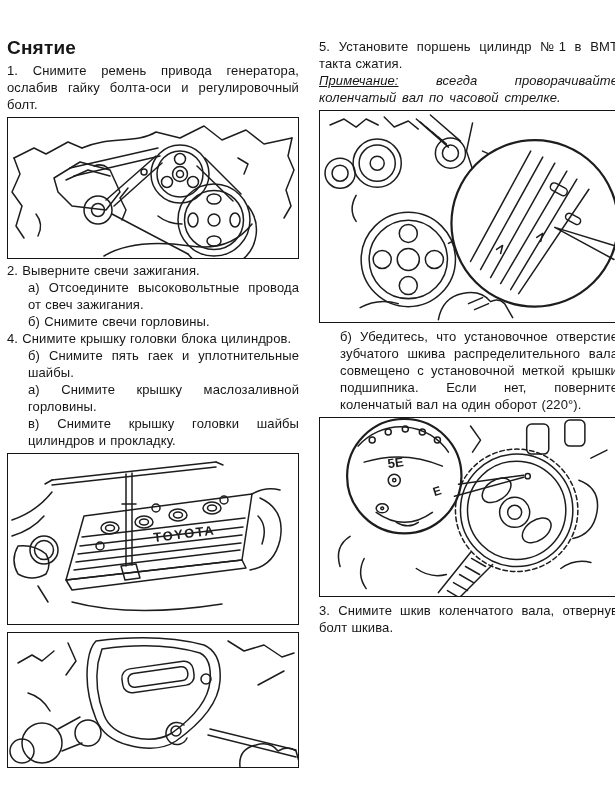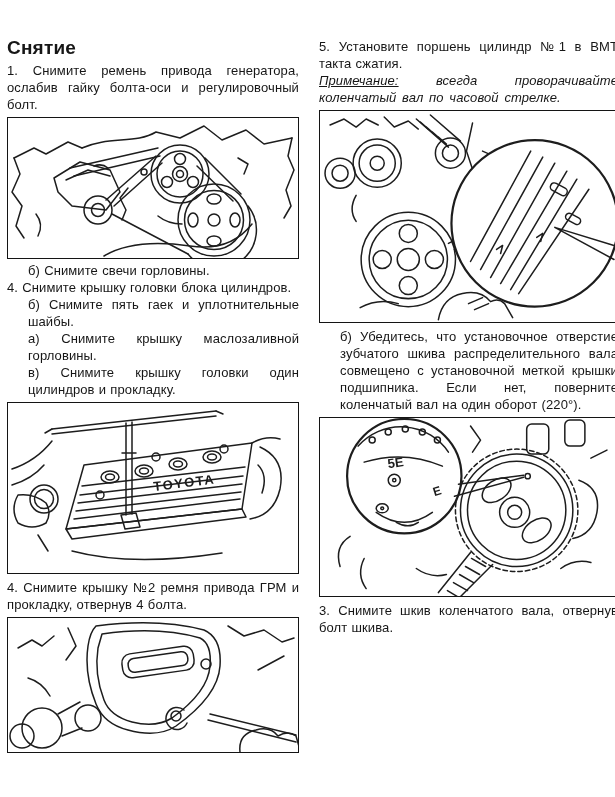--- a/index.html
+++ b/index.html
@@ -69,25 +69,27 @@
           <path d="M180,136 L104,96"></path>
           <path d="M120,70 l-8,10 6,12 -4,10"></path>
           <path d="M150,98 q10,8 24,8"></path>
           <circle cx="136" cy="54" r="3"></circle>
           <path d="M230,40 l10,6 -4,10"></path>
           <path d="M28,96 q8,10 2,22"></path>
         </g>
       </svg>
     </div>
 
+    <p>2. Выверните свечи зажигания.</p>
+    <p class="sub">а) Отсоедините высоковольтные провода от свеч зажигания.</p>
     <p class="sub">б) Снимите свечи горловины.</p>
     <p>4. Снимите крышку головки блока ци­линдров.</p>
     <p class="sub">б) Снимите пять гаек и уплотни­тельные шайбы.</p>
     <p class="sub">а) Снимите крышку маслозаливной горловины.</p>
-    <p class="sub">в) Снимите крышку головки один цилиндров и прокладку.</p>
+    <p class="sub">в) Снимите крышку головки шайбы цилиндров и прокладку.</p>
 
     <div class="fig">
       <svg viewBox="0 0 290 170">
         <g class="ln">
           <path d="M4,66 q24,-8 40,-28"></path>
             <path d="M4,82 q20,-6 32,-20"></path>
           <path d="M10,92 q-8,14 0,28 q14,8 28,0 q6,-10 0,-20 q-12,-10 -28,-8 z"></path>
           <path d="M58,126 L76,62 L244,40 L234,106 Z"></path>
           <path d="M58,126 L234,106 L238,114 L64,136 Z"></path>
           <path d="M66,116 L232,96 M68,108 L233,89 M70,100 L234,81 M72,92 L235,73 M74,83 L237,64"></path>
@@ -112,21 +114,20 @@
           <path d="M252,44 q26,12 20,42 q-6,26 -30,30"></path>
           <path d="M250,62 q10,10 4,28"></path>
           <path d="M64,148 q60,16 150,2"></path>
           <path d="M30,132 l10,16"></path>
           <path d="M244,40 q14,-8 28,-4"></path>
         </g>
         <text class="svgtxt" font-size="13" letter-spacing="1.5" transform="translate(146,88) rotate(-7)">TOYOTA</text>
       </svg>
     </div>
 
-    <p class="mt2">4. Снимите крышку №2 ремня привода ГРМ и прокладку, отвернув 4 болта.</p>
 
     <div class="fig">
       <svg viewBox="0 0 290 134">
         <g class="ln">
           <path d="M10,30 l14,-8 10,6 12,-10"></path>
           <path d="M220,8 l16,10 20,-6 18,12 12,-4"></path>
           <path d="M250,52 l26,-14"></path>
           <path d="M88,8 Q150,0 196,12 Q214,20 212,48 Q210,78 168,108 Q150,120 120,112 Q96,106 88,86 Q76,56 80,28 Q82,14 88,8 Z"></path>
           <path d="M94,16 Q150,8 192,20 Q204,26 202,48 Q200,74 164,100 Q148,110 124,104 Q102,98 96,82 Q86,56 90,30 Z"></path>
           <g transform="rotate(-8 150 44)">

